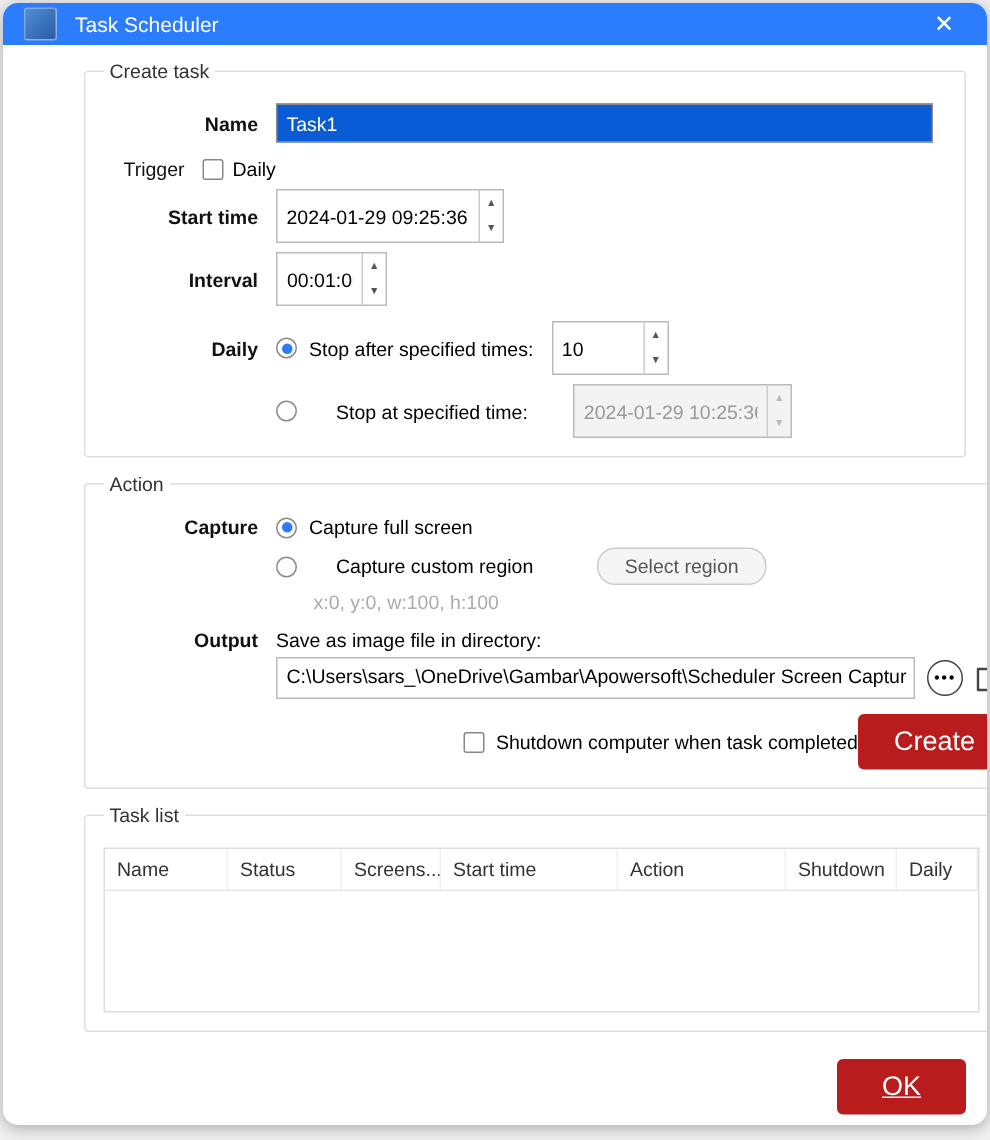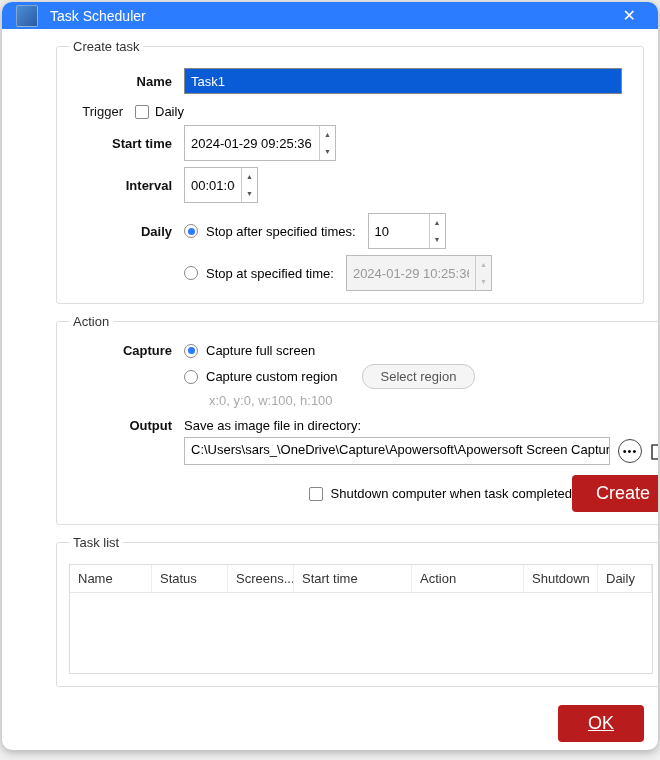--- a/index.html
+++ b/index.html
@@ -127,21 +127,21 @@
       font-size: 7px;
       color: #555;
       cursor: pointer;
     }
     .spinner.disabled .arrows div { color: #bbb; }
     .radio-row {
       display: flex;
       align-items: center;
       margin-top: 6px;
       margin-left: 115px;
-      gap: 8px;
+      gap: 26px;
     }
     .radio-dot {
       width: 14px;
       height: 14px;
       border: 1px solid #888;
       border-radius: 50%;
       display: inline-flex;
       align-items: center;
       justify-content: center;
       cursor: pointer;
@@ -352,21 +352,21 @@
 
       <div class="row" style="margin-top:10px;">
         <div class="label-col">Output</div>
         <div class="ctrl-col">
           <span>Save as image file in directory:</span>
         </div>
       </div>
       <div class="row" style="margin-top:4px;">
         <div class="label-col"></div>
         <div class="ctrl-col">
-          <div class="output-path">C:\Users\sars_\OneDrive\Capture\Apowersoft\Apowersoft Screen Captur</div>
+          <div class="output-path">C:\Users\sars_\OneDrive\Gambar\Apowersoft\Scheduler Screen Captur</div>
           <span class="icon-circle">•••</span>
           <span class="folder-icon">
             <svg width="24" height="20" viewBox="0 0 24 20">
                 <path d="M2 4h7l2 3h11v11H2z" fill="none" stroke="#444" stroke-width="1.6" stroke-linejoin="round"></path>
               </svg>
           </span>
         </div>
       </div>
 
       <div class="bottom-create-row">

